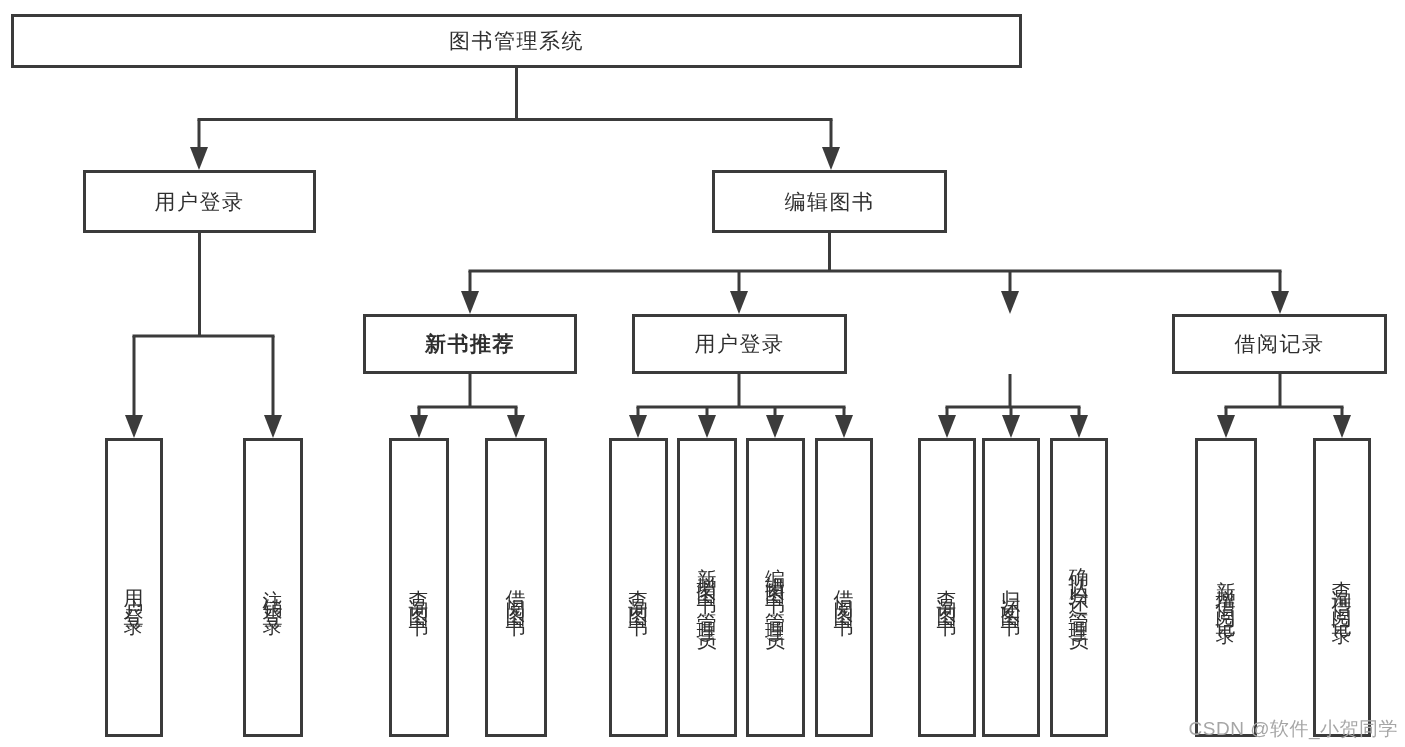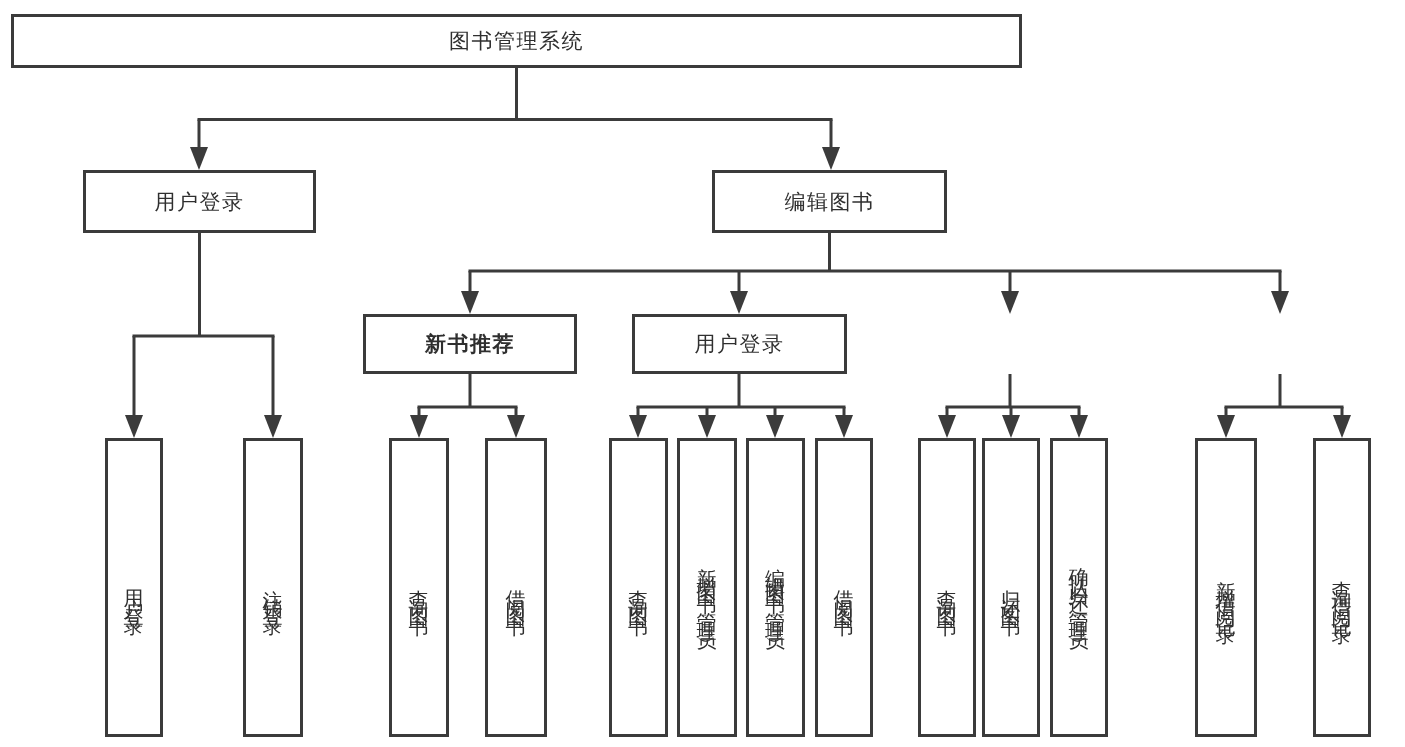--- a/index.html
+++ b/index.html
@@ -128,20 +128,23 @@
   <div class="node h-node" style="left:712px; top:170px; width:235px; height:63px;">
     <span>编辑图书</span>
   </div>
 
   <div class="node h-node" style="left:363px; top:314px; width:214px; height:60px;font-weight:bold;">
     <span>新书推荐</span>
   </div>
   <div class="node h-node" style="left:632px; top:314px; width:215px; height:60px;">
     <span>用户登录</span>
   </div>
+  <div class="node h-node" style="left:1172px; top:314px; width:215px; height:60px;">
+    <span>借阅记录</span>
+  </div>
 
   <div class="node v-node" style="left:105px; top:438px; width:58px; height:299px;">
     <span>用户登录</span>
   </div>
   <div class="node v-node" style="left:243px; top:438px; width:60px; height:299px;">
     <span>注销登录</span>
   </div>
 
   <div class="node v-node" style="left:389px; top:438px; width:60px; height:299px;">
     <span>查询图书</span>
@@ -173,13 +176,14 @@
     <span>确认归还（管理员）</span>
   </div>
 
   <div class="node v-node" style="left:1195px; top:438px; width:62px; height:299px;">
     <span>新增借阅记录</span>
   </div>
   <div class="node v-node" style="left:1313px; top:438px; width:58px; height:299px;">
     <span>查询借阅记录</span>
   </div>
 
+  <div class="watermark">CSDN @软件_小贺同学</div>
 </div>
 
 </body></html>

